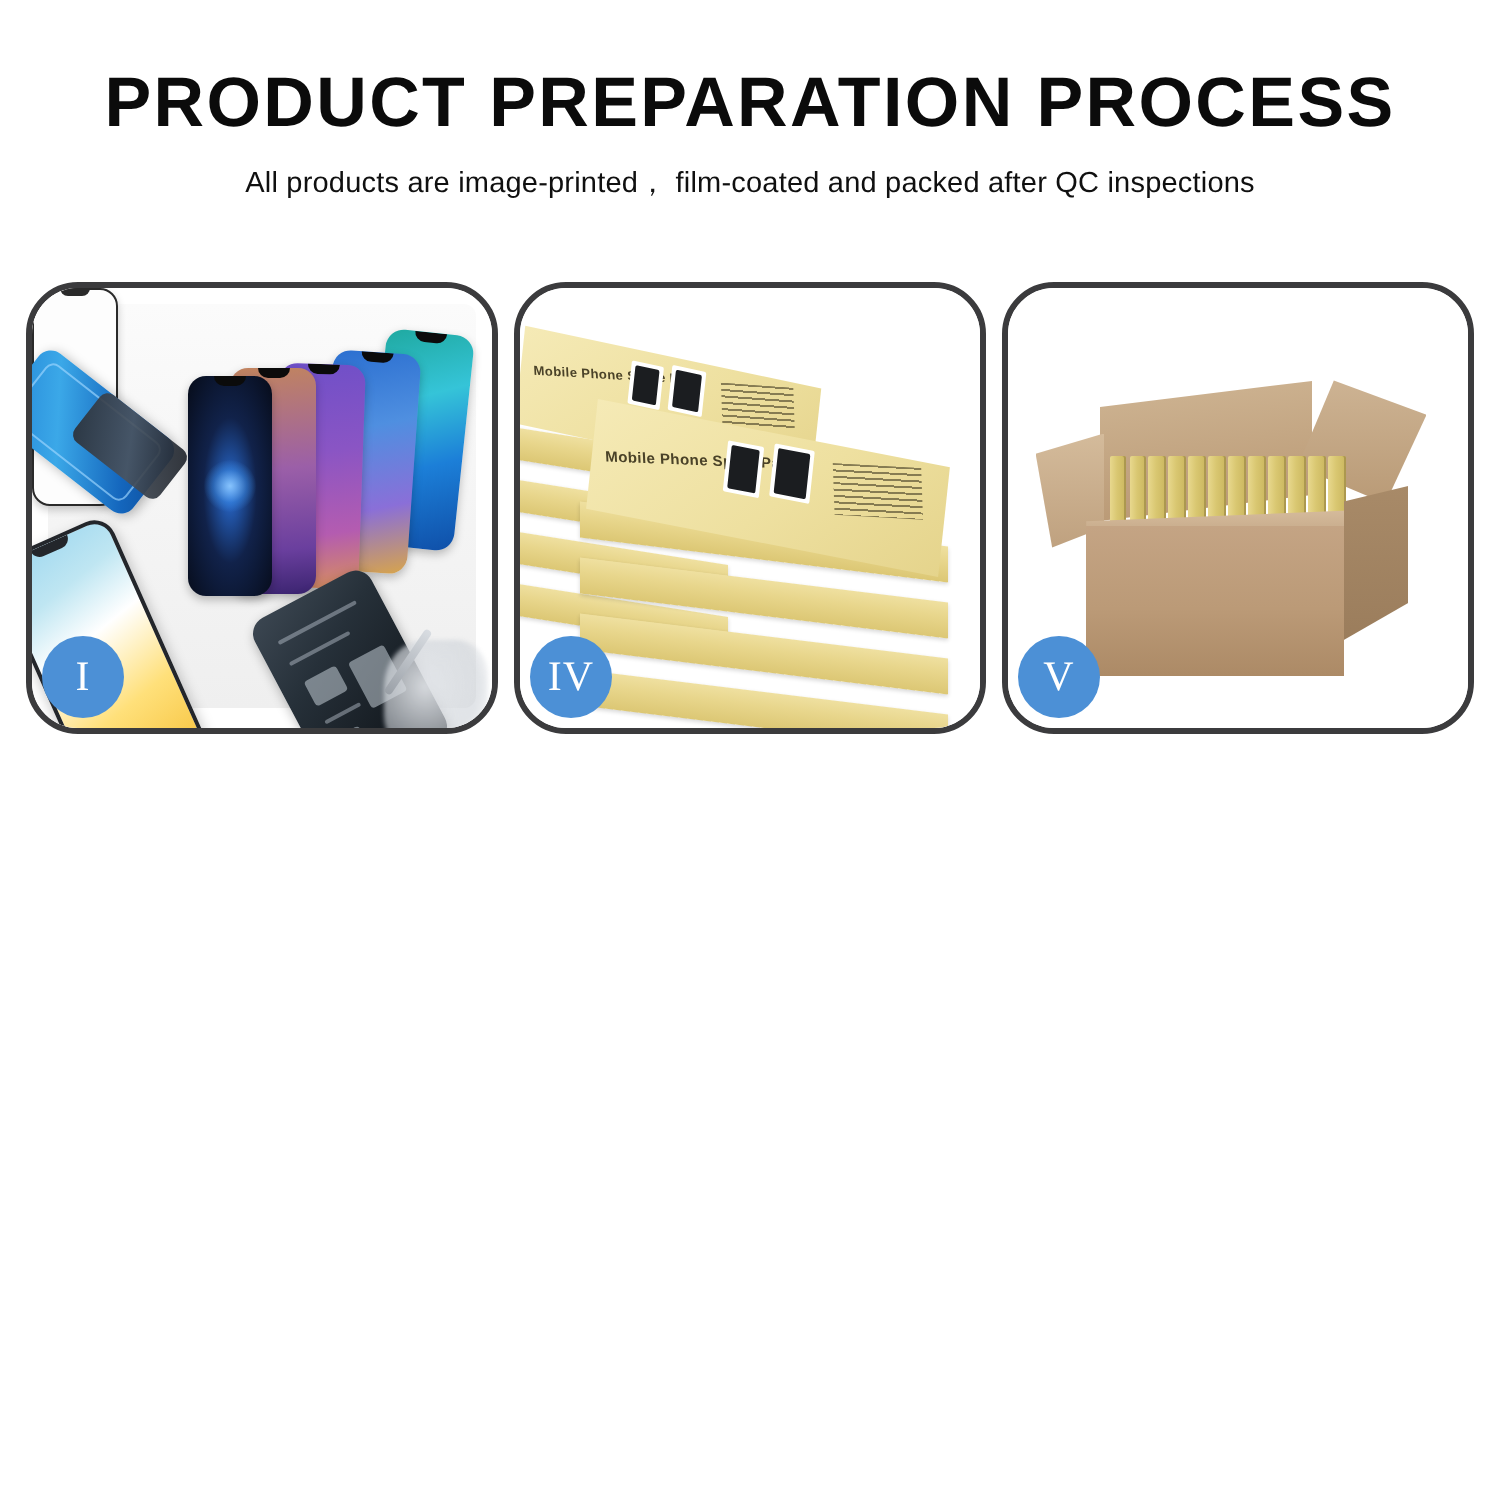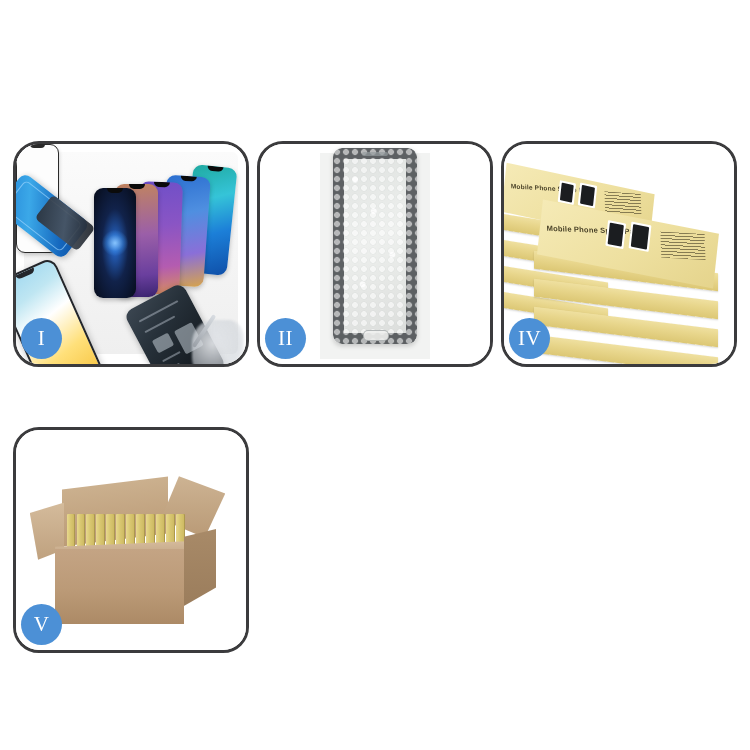--- a/index.html
+++ b/index.html
@@ -499,20 +499,22 @@
   .c6-label {
     position: absolute;
     background: rgba(150,120,88,.55);
     border-radius: 1px;
   }
 </style>
 </head>
 <body>
 
 <div class="header">
+  <h1 class="page-title">PRODUCT PREPARATION PROCESS</h1>
+  <p class="page-subtitle">All products are image-printed， film-coated and packed after QC inspections</p>
 </div>
 
 <div class="grid">
 
   <div class="panel">
     <div class="panel-inner">
       <div class="p1-bg"></div>
 
       <div class="phone-fan">
         <div class="ph ph5">
@@ -545,33 +547,20 @@
         <span class="cline" style="left:12px;top:60px;width:20px;height:2px;"></span>
         <span class="cpad" style="left:14px;top:70px;width:12px;height:10px;"></span>
       </div>
 
       <div class="hand-blur"></div>
       <div class="tool"></div>
     </div>
     <div class="badge">I</div>
   </div>
 
-  <div class="panel">
-    <div class="panel-inner">
-      <div class="bw-photo"></div>
-      <div class="bw-screen">
-        <div class="bw-inner"></div>
-        <div class="bw-bezel"></div>
-        <div class="bubble-layer"></div>
-        <div class="bw-ear"></div>
-        <div class="bw-home"></div>
-      </div>
-    </div>
-    <div class="badge">II</div>
-  </div>
 
 
   <div class="panel">
     <div class="panel-inner">
       <div class="stack-wrap">
 
         <div class="sbox" style="left:-4px;top:78px;width:108px;height:16px;transform:skewY(9deg);"></div>
         <div class="sbox" style="left:-4px;top:104px;width:108px;height:16px;transform:skewY(9deg);"></div>
         <div class="sbox" style="left:-4px;top:130px;width:108px;height:16px;transform:skewY(9deg);"></div>
         <div class="sbox" style="left:-4px;top:156px;width:108px;height:16px;transform:skewY(9deg);"></div>

